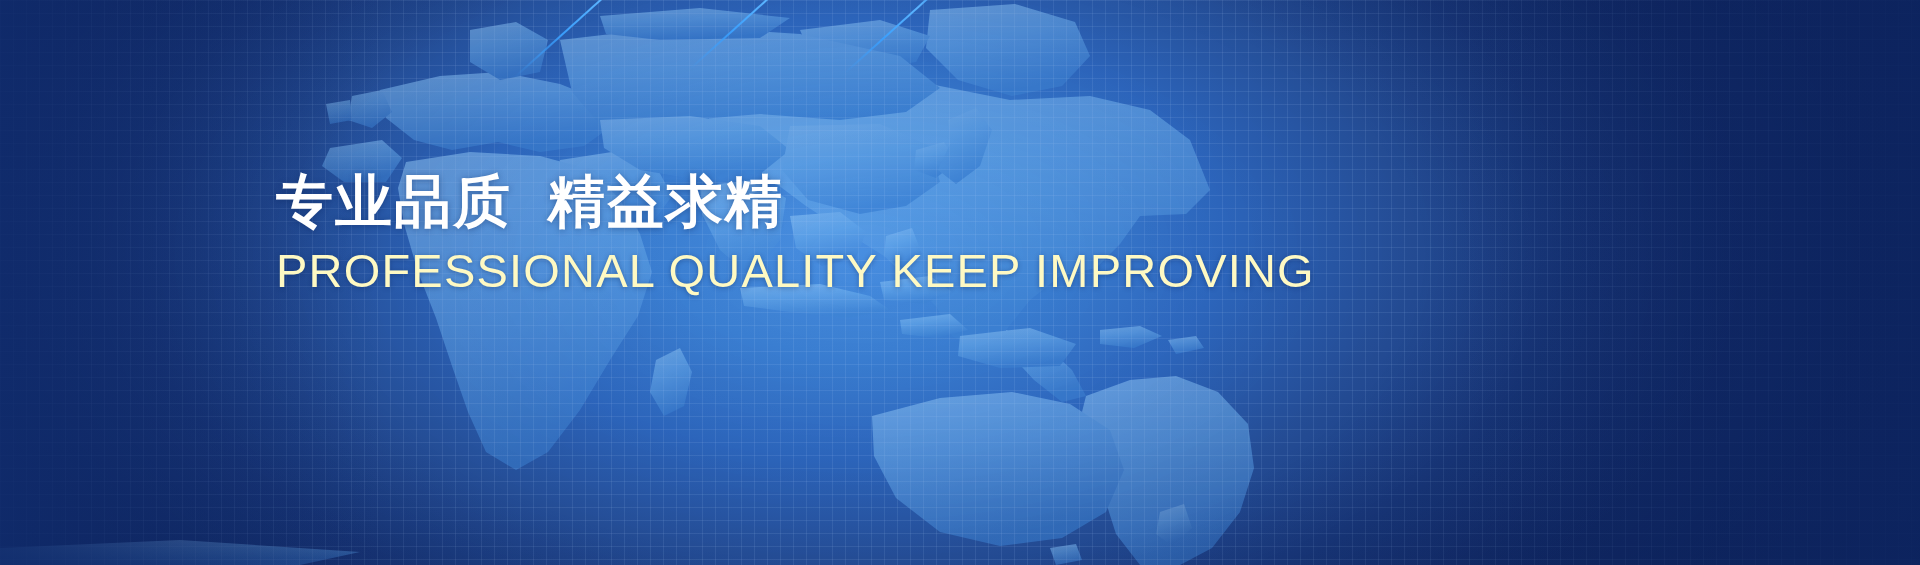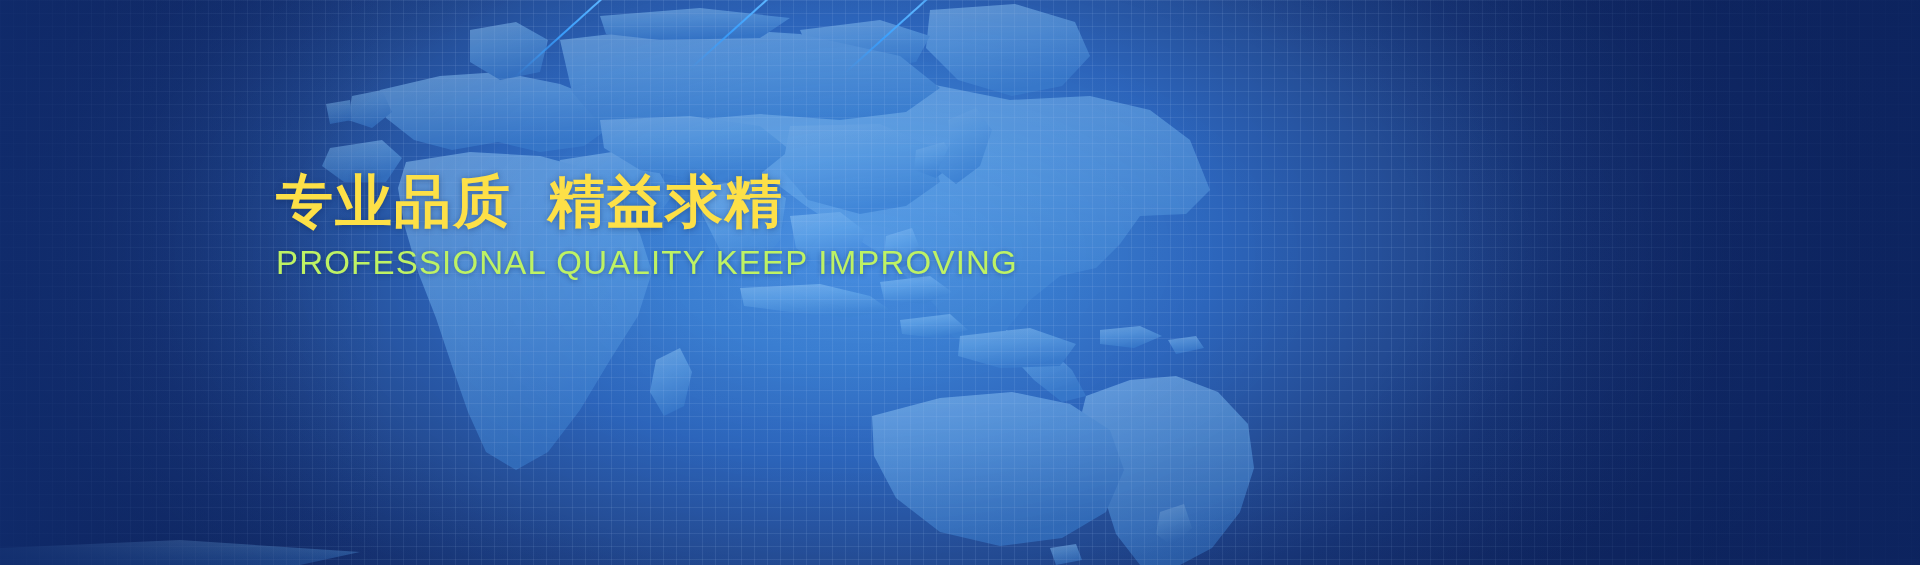--- a/index.html
+++ b/index.html
@@ -112,32 +112,32 @@
 
   
   .text-block {
     position: absolute;
     left: 276px;
     top: 168px;
     width: 900px;
   }
   .headline {
     margin: 0;
-    color: #fde047;
+    color: #ffffff;
     font-size: 57px;
     line-height: 1.18;
     font-weight: 700;
     letter-spacing: 2px;
     white-space: pre;
     text-shadow: 0 1px 6px rgba(10,35,90,0.42);
   }
   .subhead {
     margin: 10px 0 0 0;
-    color: #bef264;
-    font-size: 33px;
+    color: #fef9c3;
+    font-size: 47px;
     line-height: 1.1;
     font-weight: 400;
     letter-spacing: 1.2px;
     white-space: pre;
     text-shadow: 0 1px 5px rgba(10,35,90,0.40);
   }
 </style>
 </head>
 <body>
 

